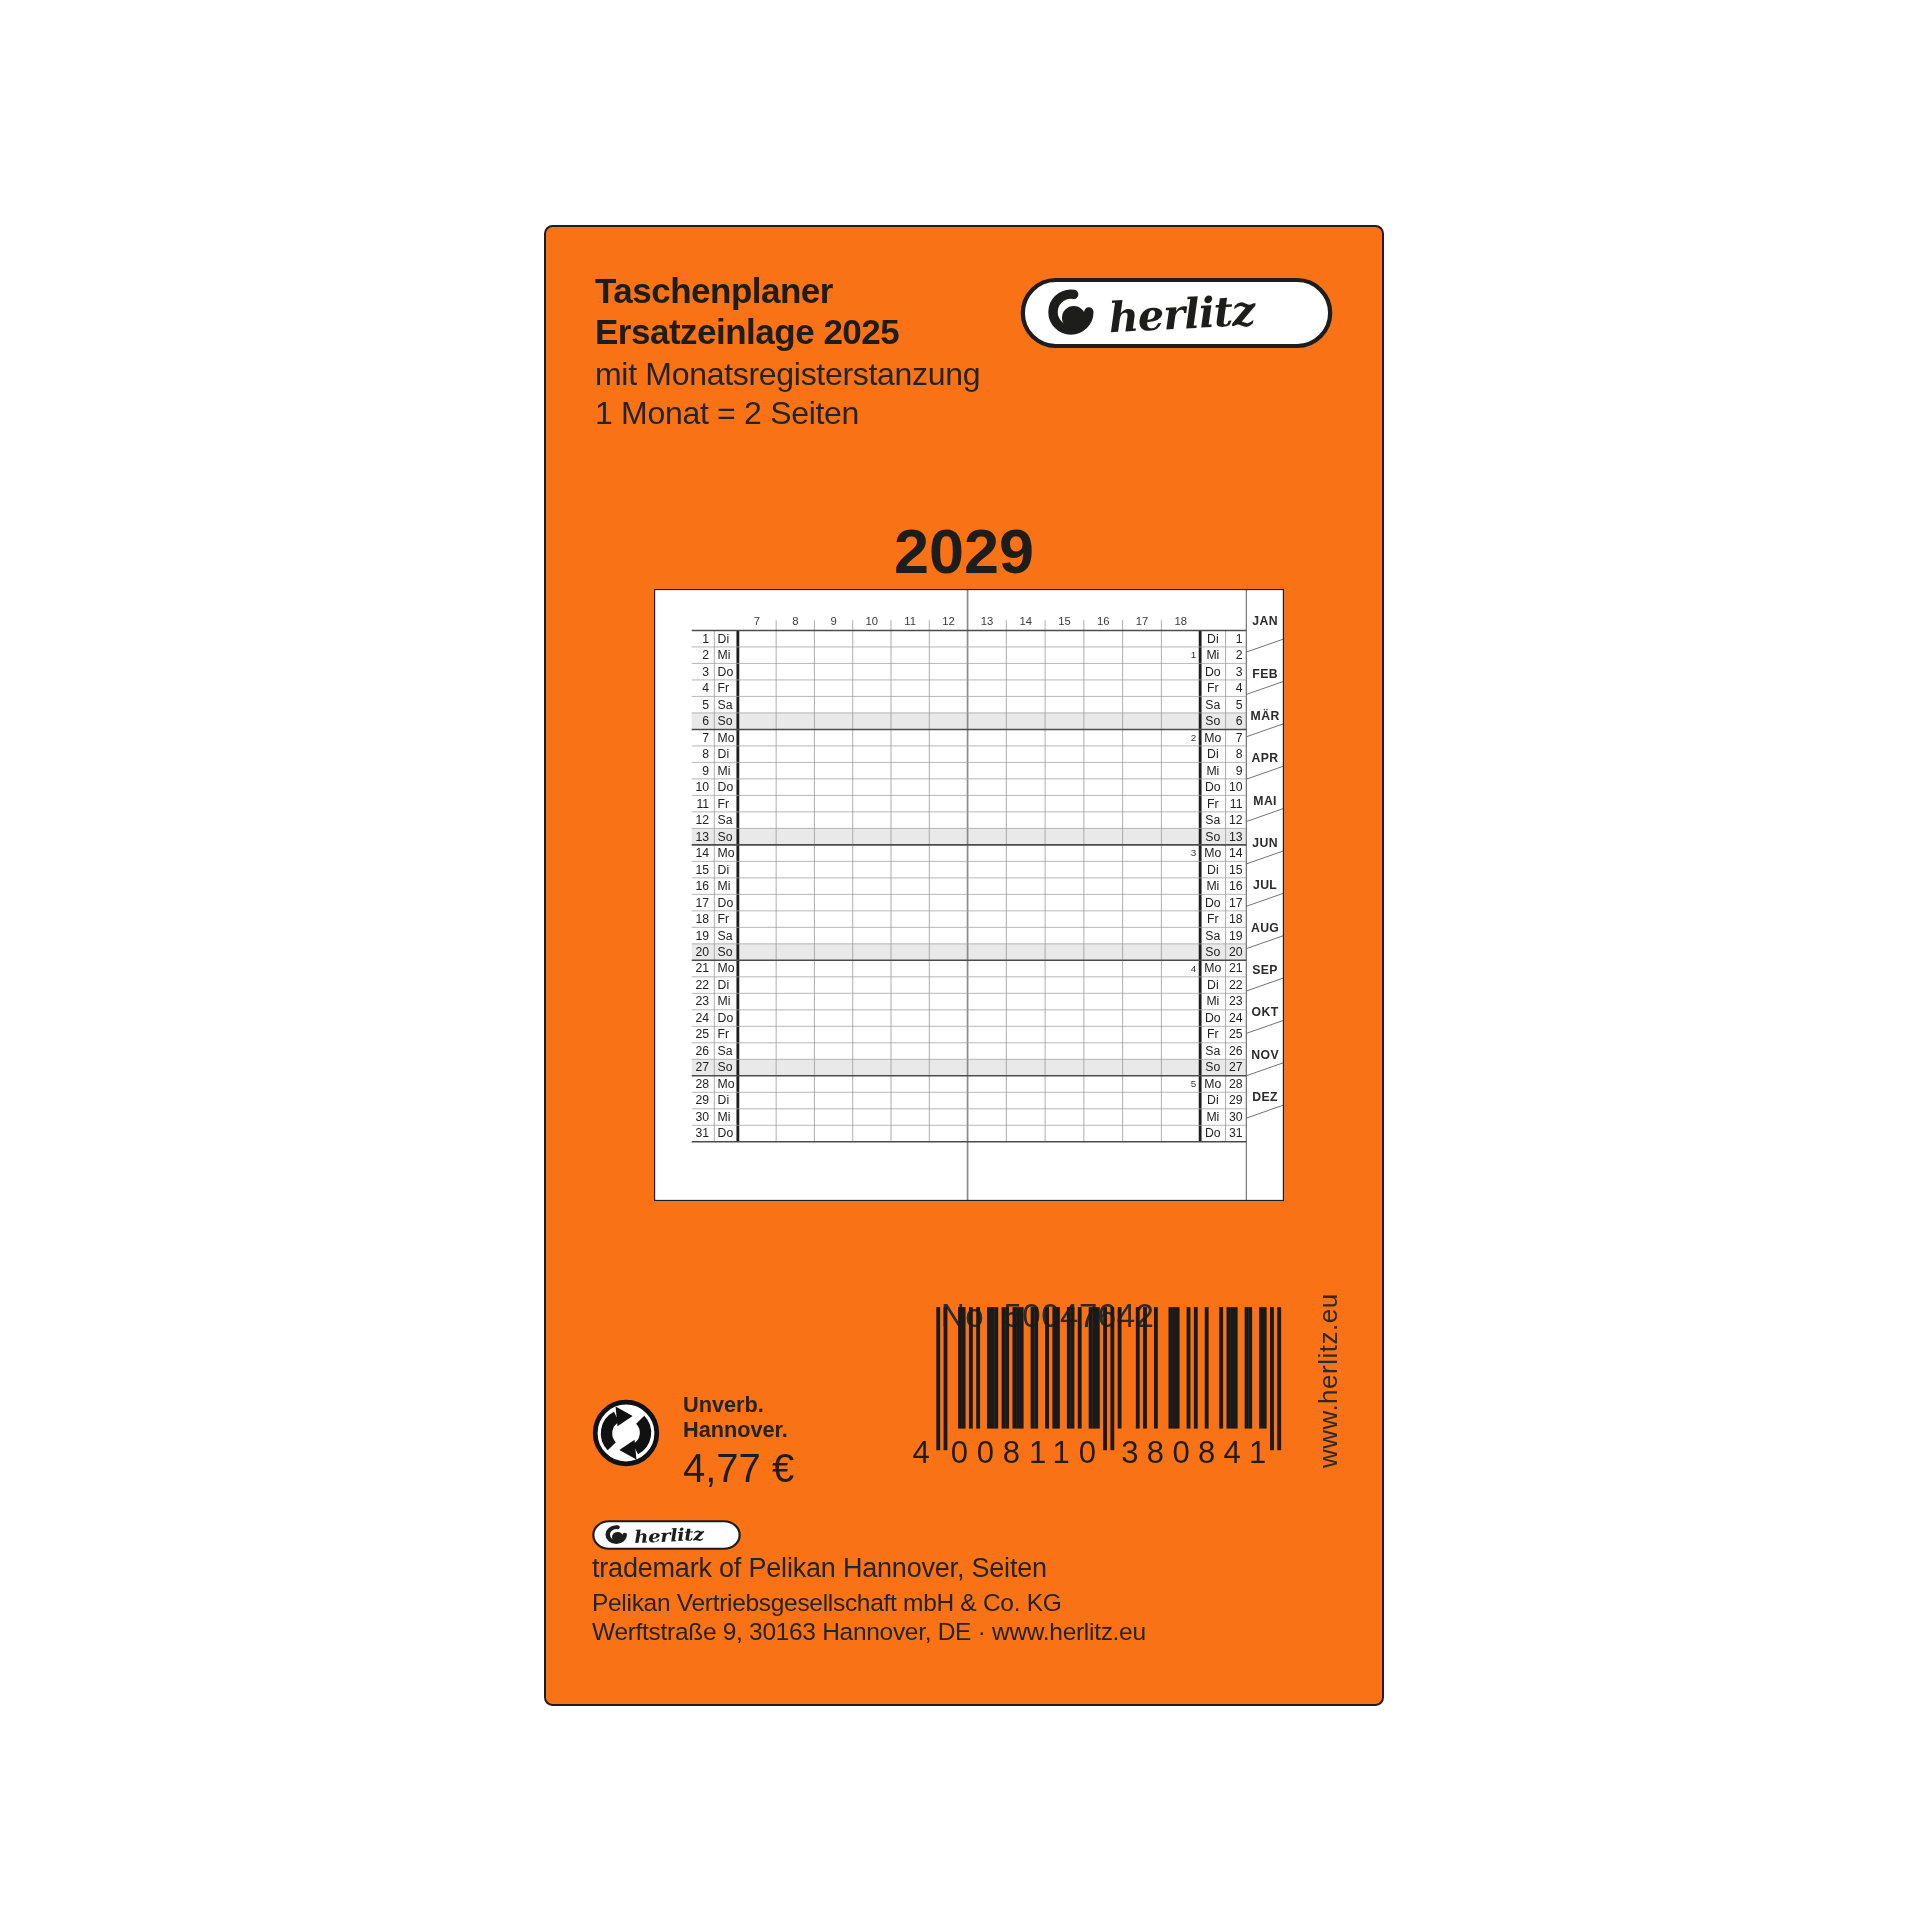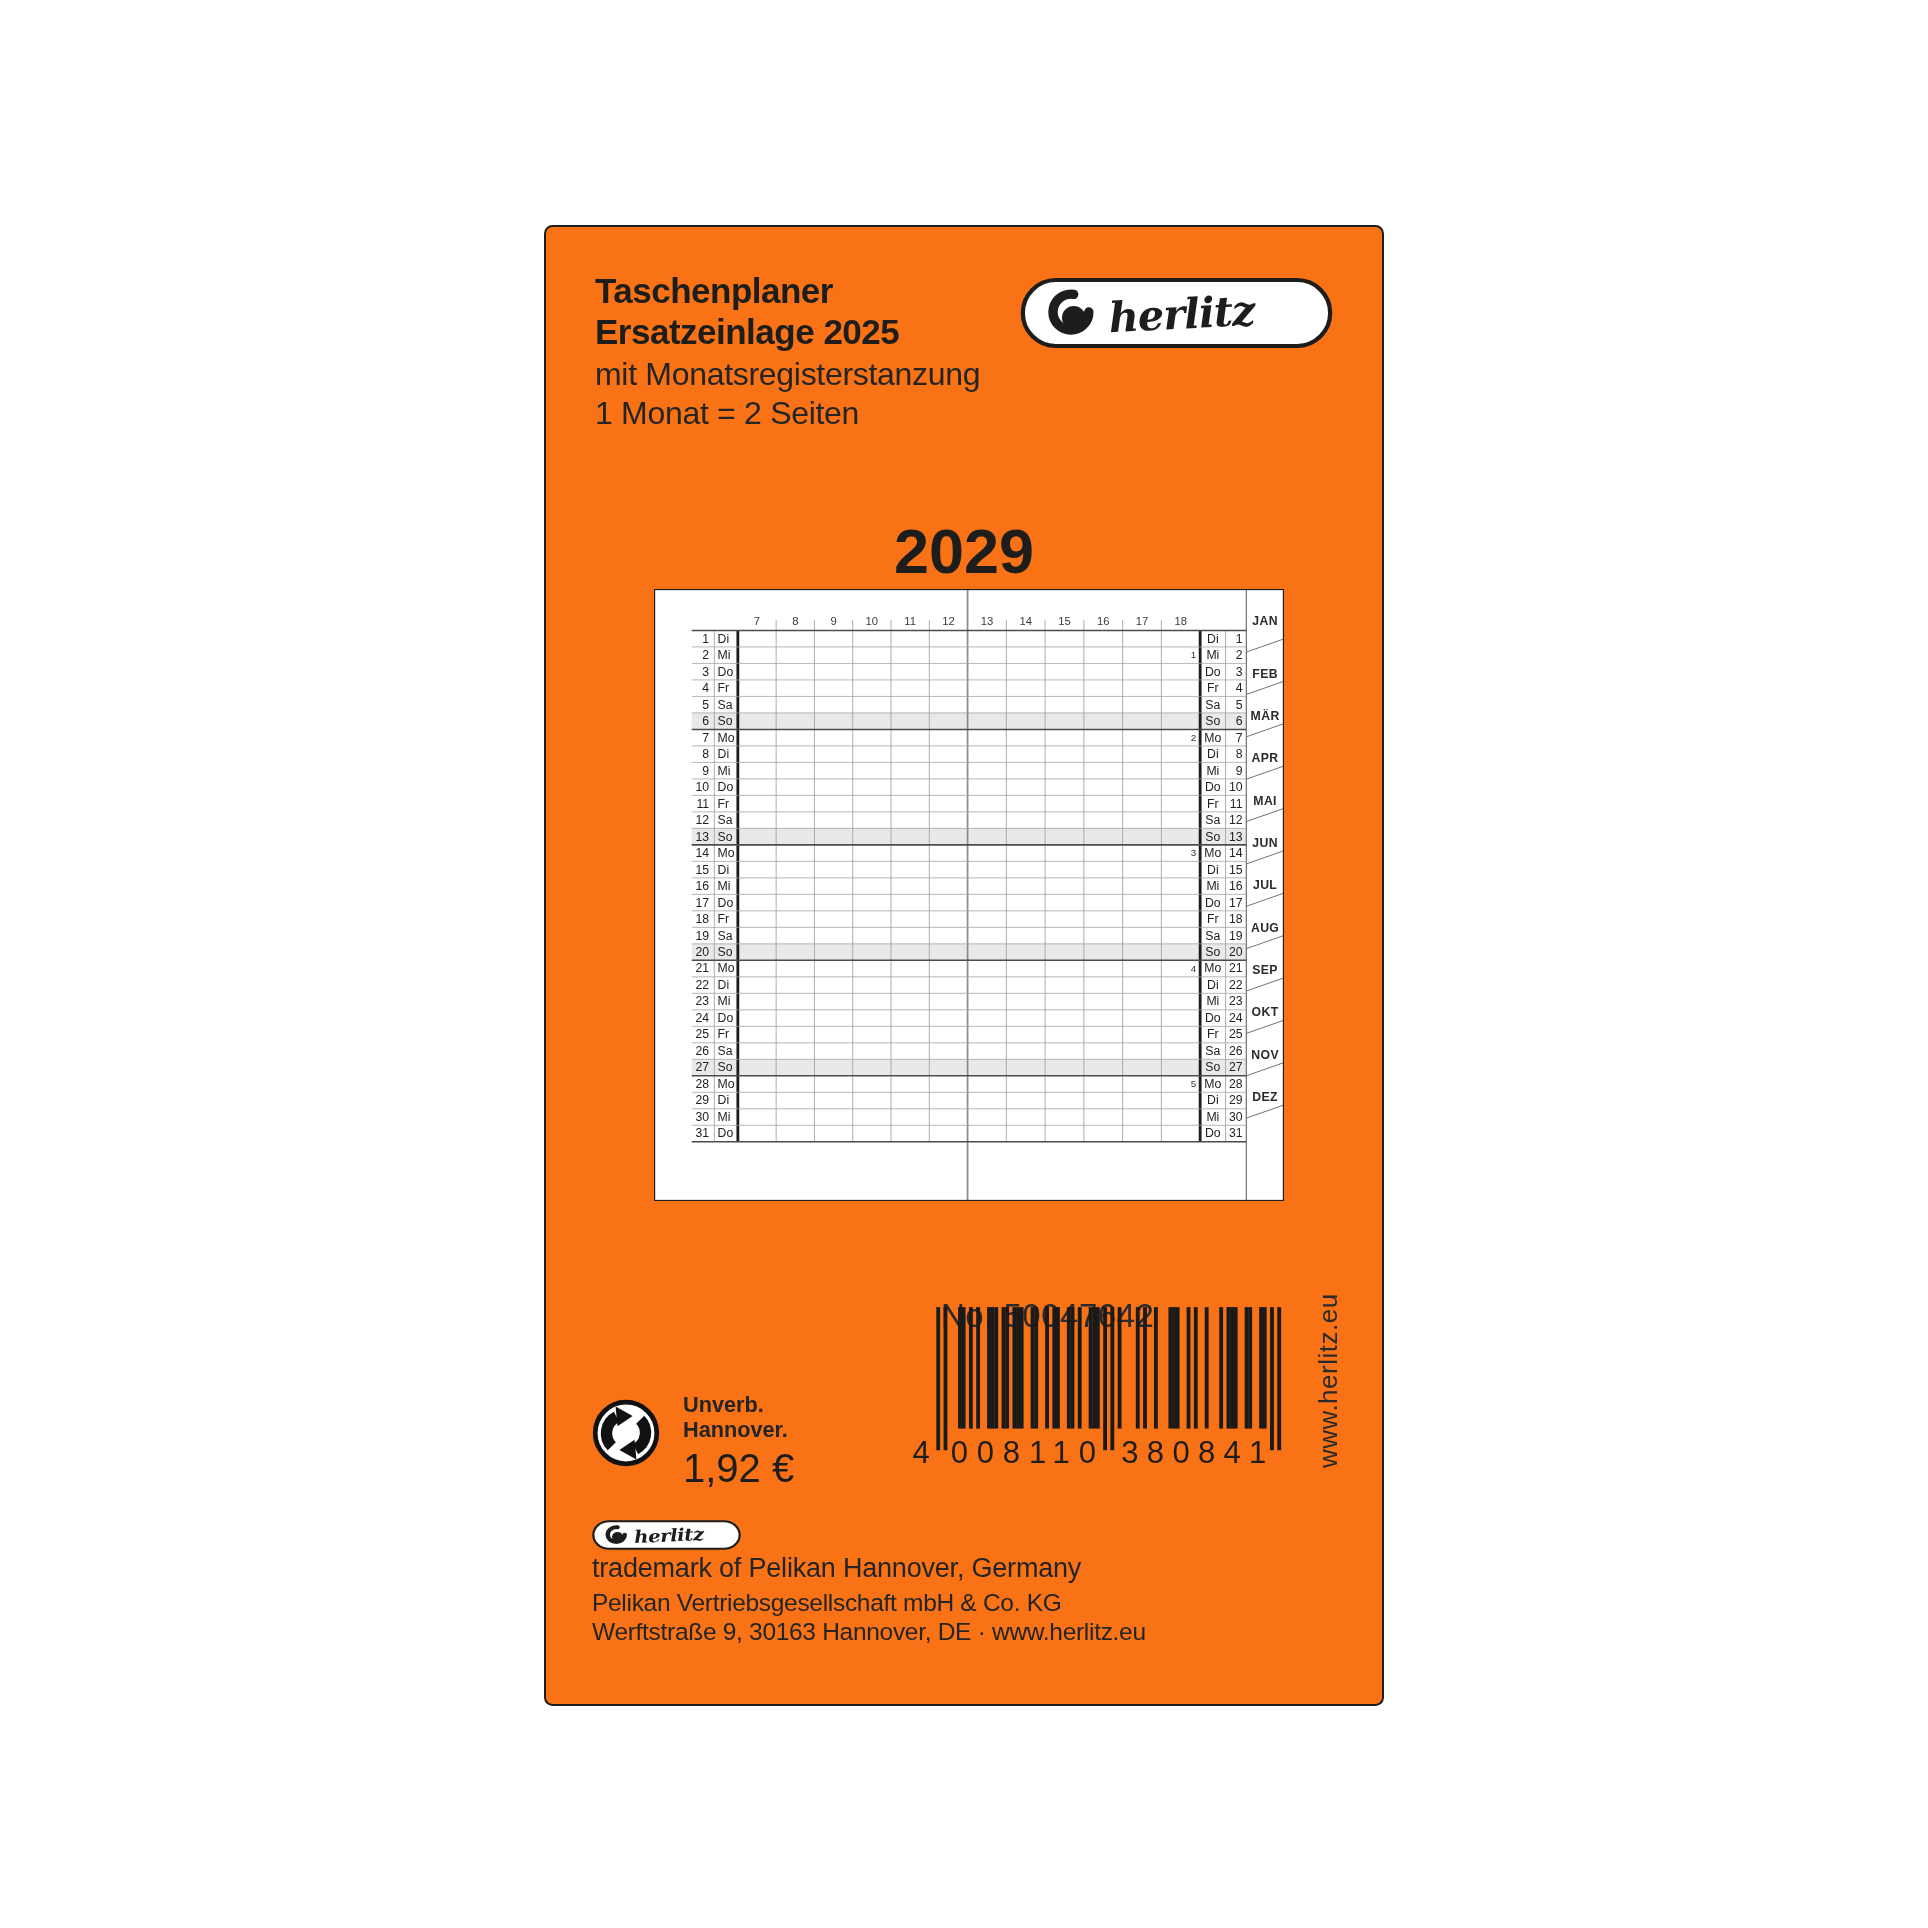--- a/index.html
+++ b/index.html
@@ -389,34 +389,34 @@
       <g fill="#111111" stroke="none">
         <polygon points="27,10 45,20 29,31"></polygon>
         <polygon points="49,66 31,56 47,45"></polygon>
       </g>
     </svg>
   </div>
 
   <div class="abs price-block">
     <div class="price-note">Unverb.</div>
     <div class="price-note">Hannover.</div>
-    <div class="price-value">1,92 €</div>
+    <div class="price-value">4,77 €</div>
   </div>
 
   <div class="abs logo-small">
     <svg width="149" height="30" viewBox="0 0 332 76" preserveAspectRatio="none">
       <rect x="3" y="3" width="326" height="70" rx="35" fill="#ffffff" stroke="#1d1d1b" stroke-width="5"></rect>
       <g>
         <circle cx="54" cy="37" r="19" fill="none" stroke="#1d1d1b" stroke-width="10" stroke-dasharray="92 28" stroke-linecap="round"></circle>
         <circle cx="57" cy="43" r="12.5" fill="#1d1d1b"></circle>
       </g>
       <text x="94" y="53" class="script-word" font-size="44" fill="#1d1d1b" letter-spacing="-1" transform="rotate(-3 200 40)">herlitz</text>
     </svg>
   </div>
 
-  <div class="abs trademark-line">trademark of Pelikan Hannover, Germany</div>
+  <div class="abs trademark-line">trademark of Pelikan Hannover, Seiten</div>
   <div class="abs footer-lines">
     <div>Pelikan Vertriebsgesellschaft mbH &amp; Co. KG</div>
     <div>Werftstraße 9, 30163 Hannover, DE · www.herlitz.eu</div>
   </div>
 
 </div>
 
 
 </body></html>

